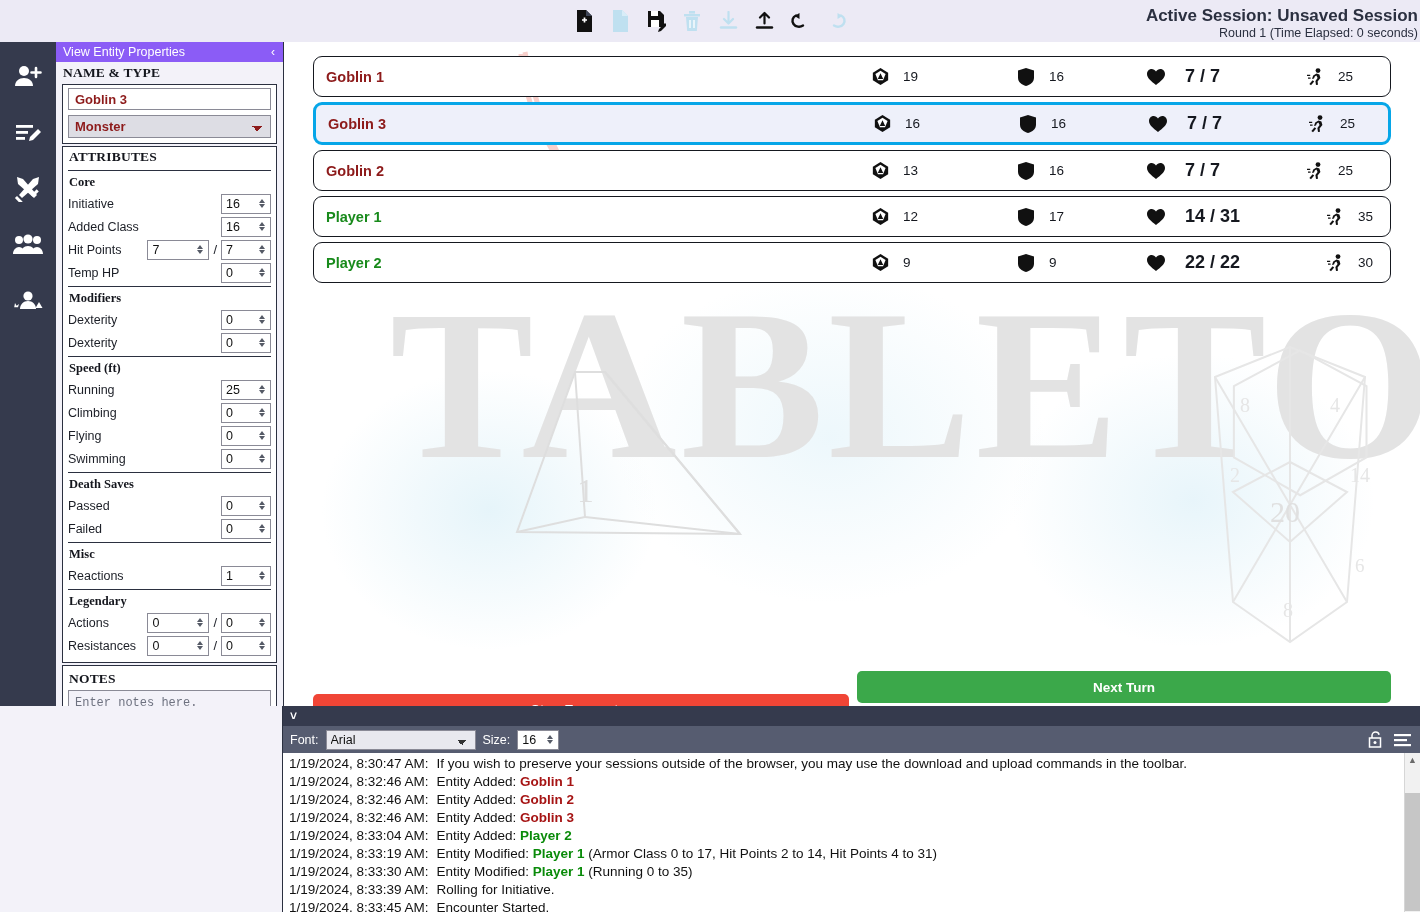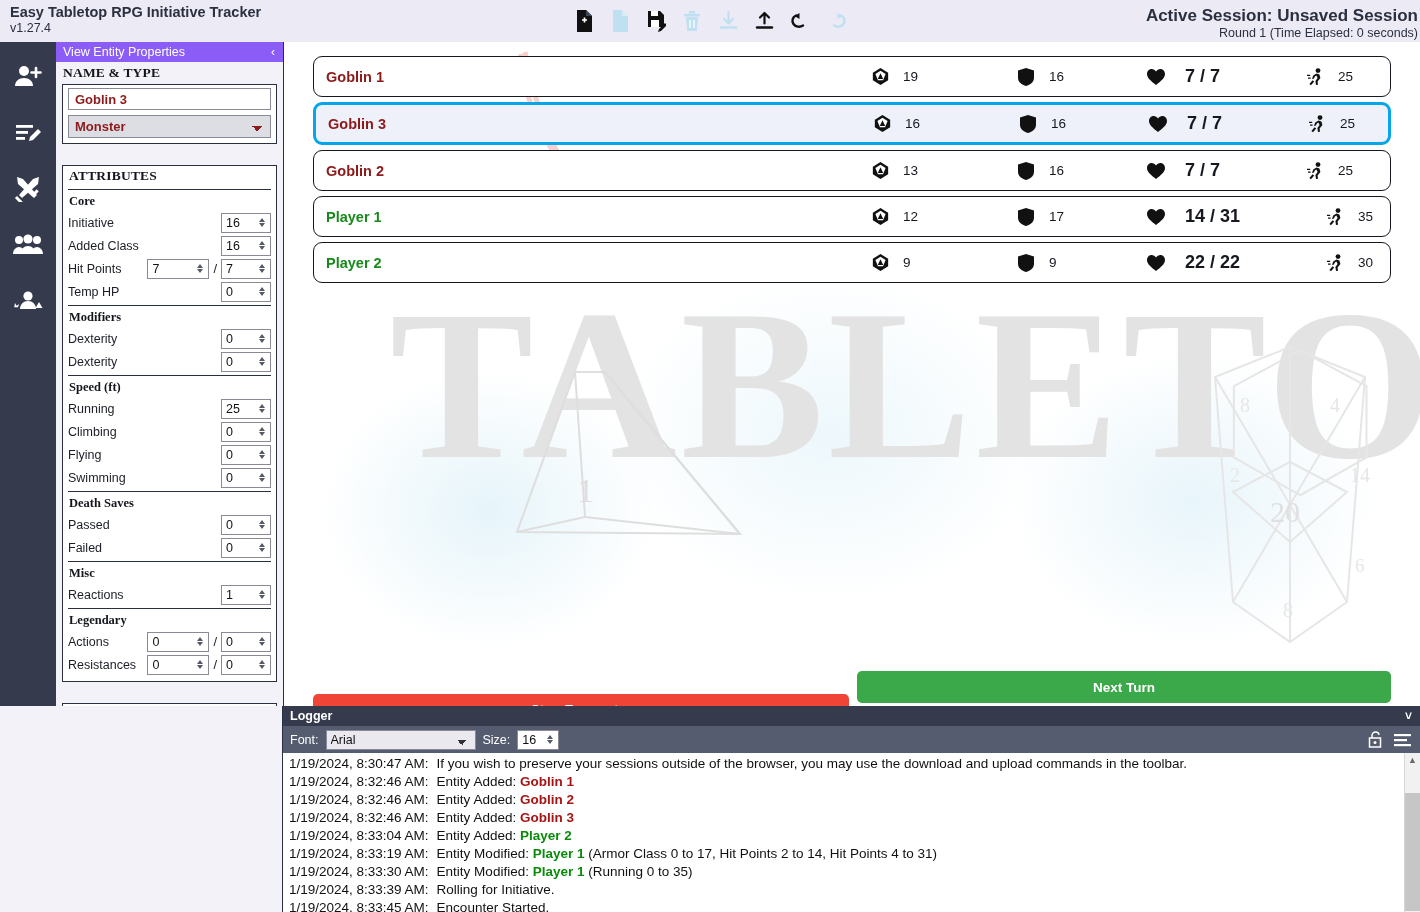--- a/index.html
+++ b/index.html
@@ -58,21 +58,21 @@
   .panel-head .ph-title { flex:1; }
   .panel-head .ph-chev { cursor:pointer; font-size:12px; line-height:1; padding:0 2px; }
   .panel-body { padding:0 6px; flex:1 1 auto; overflow:hidden; }
 
   .sec-label {
     font-family:"Liberation Serif", serif; font-weight:700; font-size:13.5px;
     letter-spacing:.2px; color:#14161d; padding:3px 1px 3px 1px;
   }
   .box {
     background:#fff; border:1px solid #2b3040; padding:3px 5px 5px 5px;
-    margin-bottom:21px;
+    margin-bottom:2px;
   }
   .hr { border-top:1px solid #2b3040; margin:2px 0 3px 0; }
 
   .field-name {
     width:100%; height:22px; border:1px solid #8a8a96; background:#fff;
     color:#8d1a1a; font-weight:700; font-size:13px; padding:0 6px;
     font-family:"Liberation Sans", sans-serif;
   }
   .field-type {
     width:100%; height:23px; margin-top:5px; border:1px solid #8a8a96;
@@ -238,24 +238,20 @@
   .bottom-strip {
     position:absolute; left:0; top:706px; width:282px; height:206px; background:#f3f2f9;
   }
 </style>
 </head>
 <body>
 
 <div class="app">
 
   <div class="topbar">
-    <div class="brand">
-      <div class="title">Easy Tabletop RPG Initiative Tracker</div>
-      <div class="ver">v1.27.4</div>
-    </div>
 
     <div class="toolbar">
       <button class="tb-btn" title="New">
         <svg width="19" height="22" viewBox="0 0 19 22">
             <path d="M2 0h9l6 6v16H2z" fill="#111"></path>
             <path d="M11 0l6 6h-6z" fill="#3f4657"></path>
             <path d="M7 10h5M9.5 7.5v5" stroke="#fff" stroke-width="1.7"></path>
           </svg>
       </button>
       <button class="tb-btn disabled" title="Open">
@@ -819,21 +815,20 @@
 
   <div class="action-bar">
     <button class="btn-stop">Stop Encounter</button>
     <button class="btn-next">Next Turn</button>
   </div>
 
   <div class="bottom-strip"></div>
 
   <div class="logger">
     <div class="log-head">
-      <span class="lh-title">Logger</span>
       <span class="lh-chev">˅</span>
     </div>
     <div class="log-tools">
       <span>Font:</span>
       <select>
         <option>Arial</option>
       </select>
       <span>Size:</span>
       <span class="sz">
         <span>16</span>

